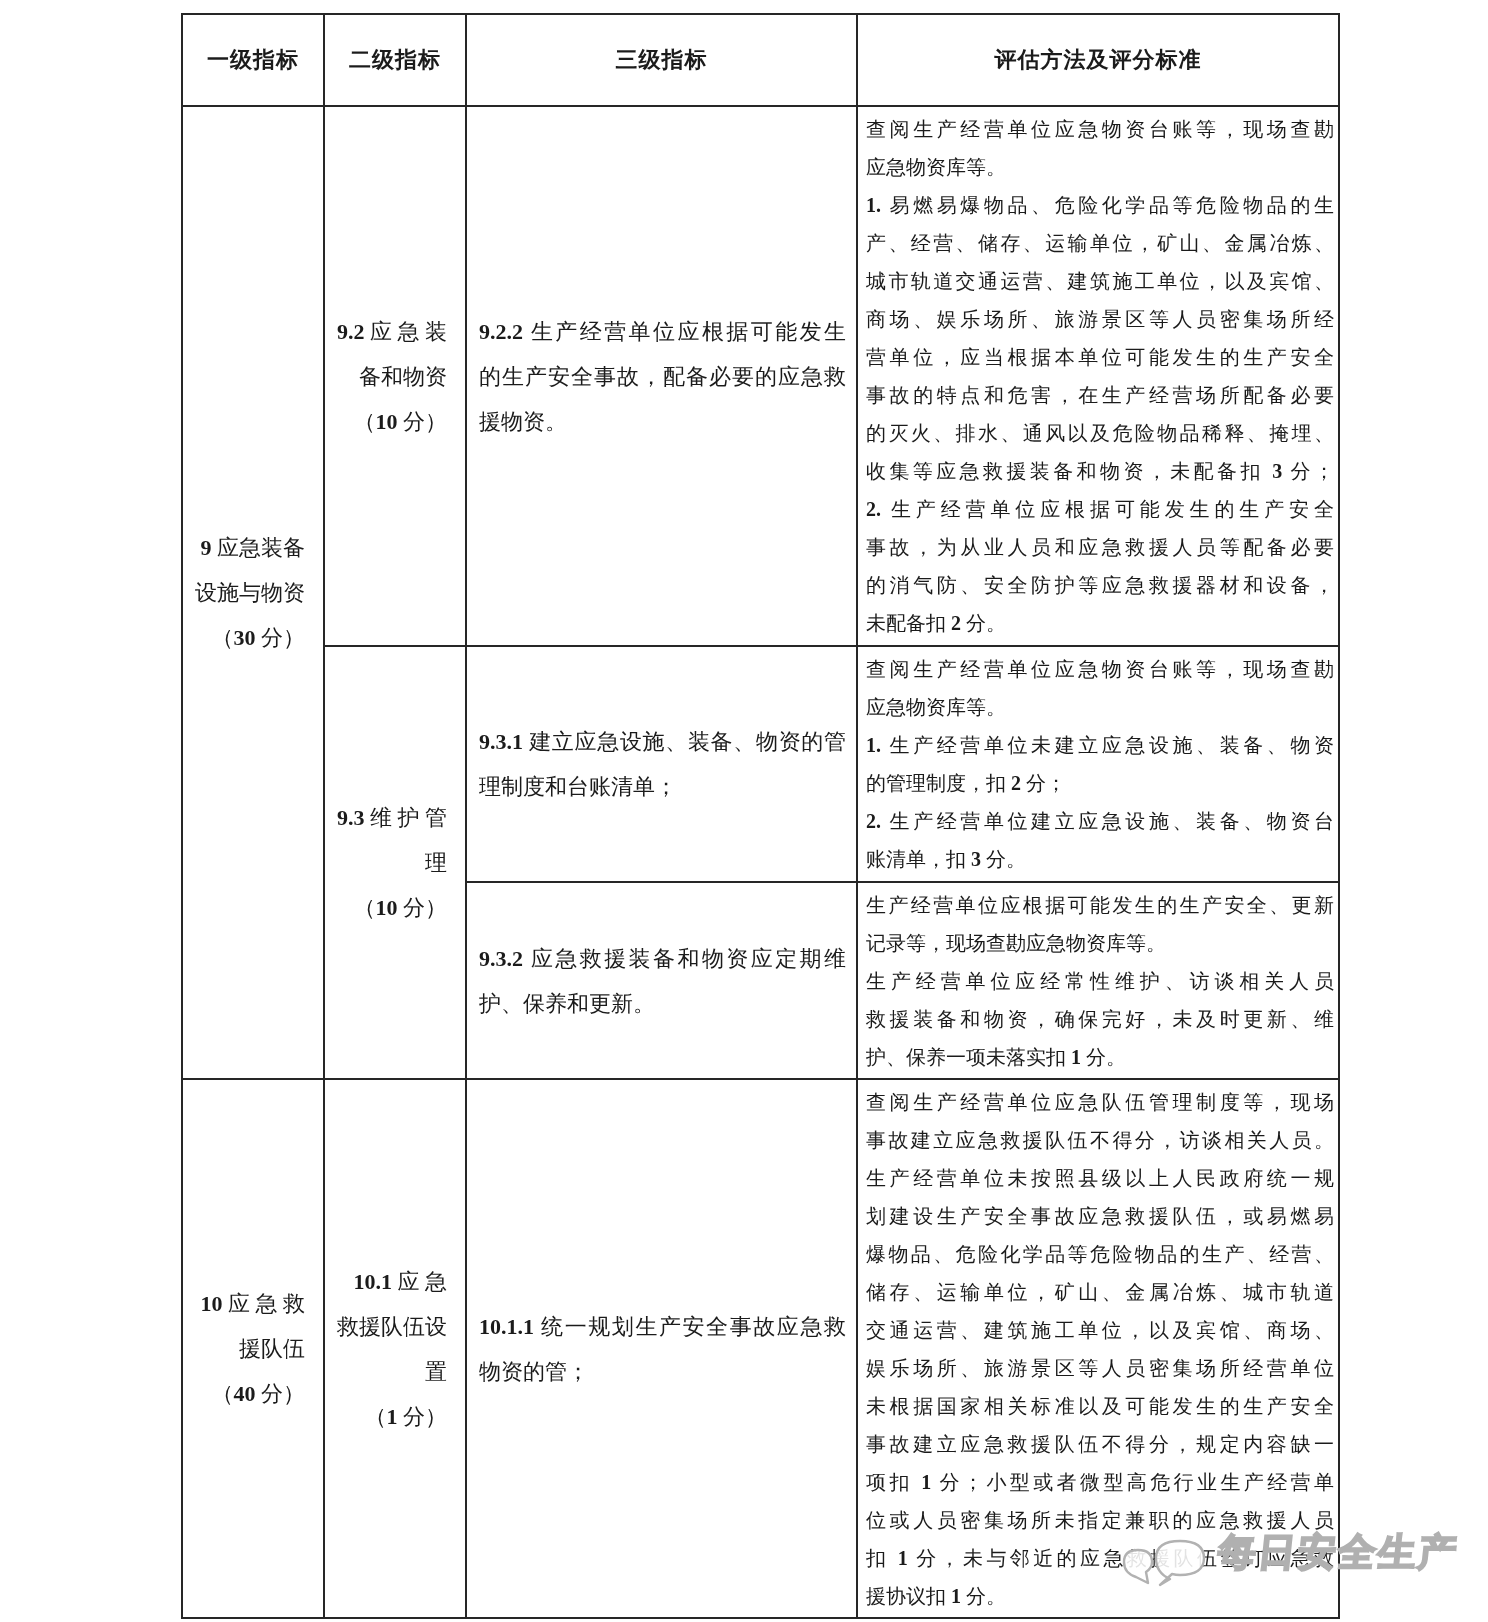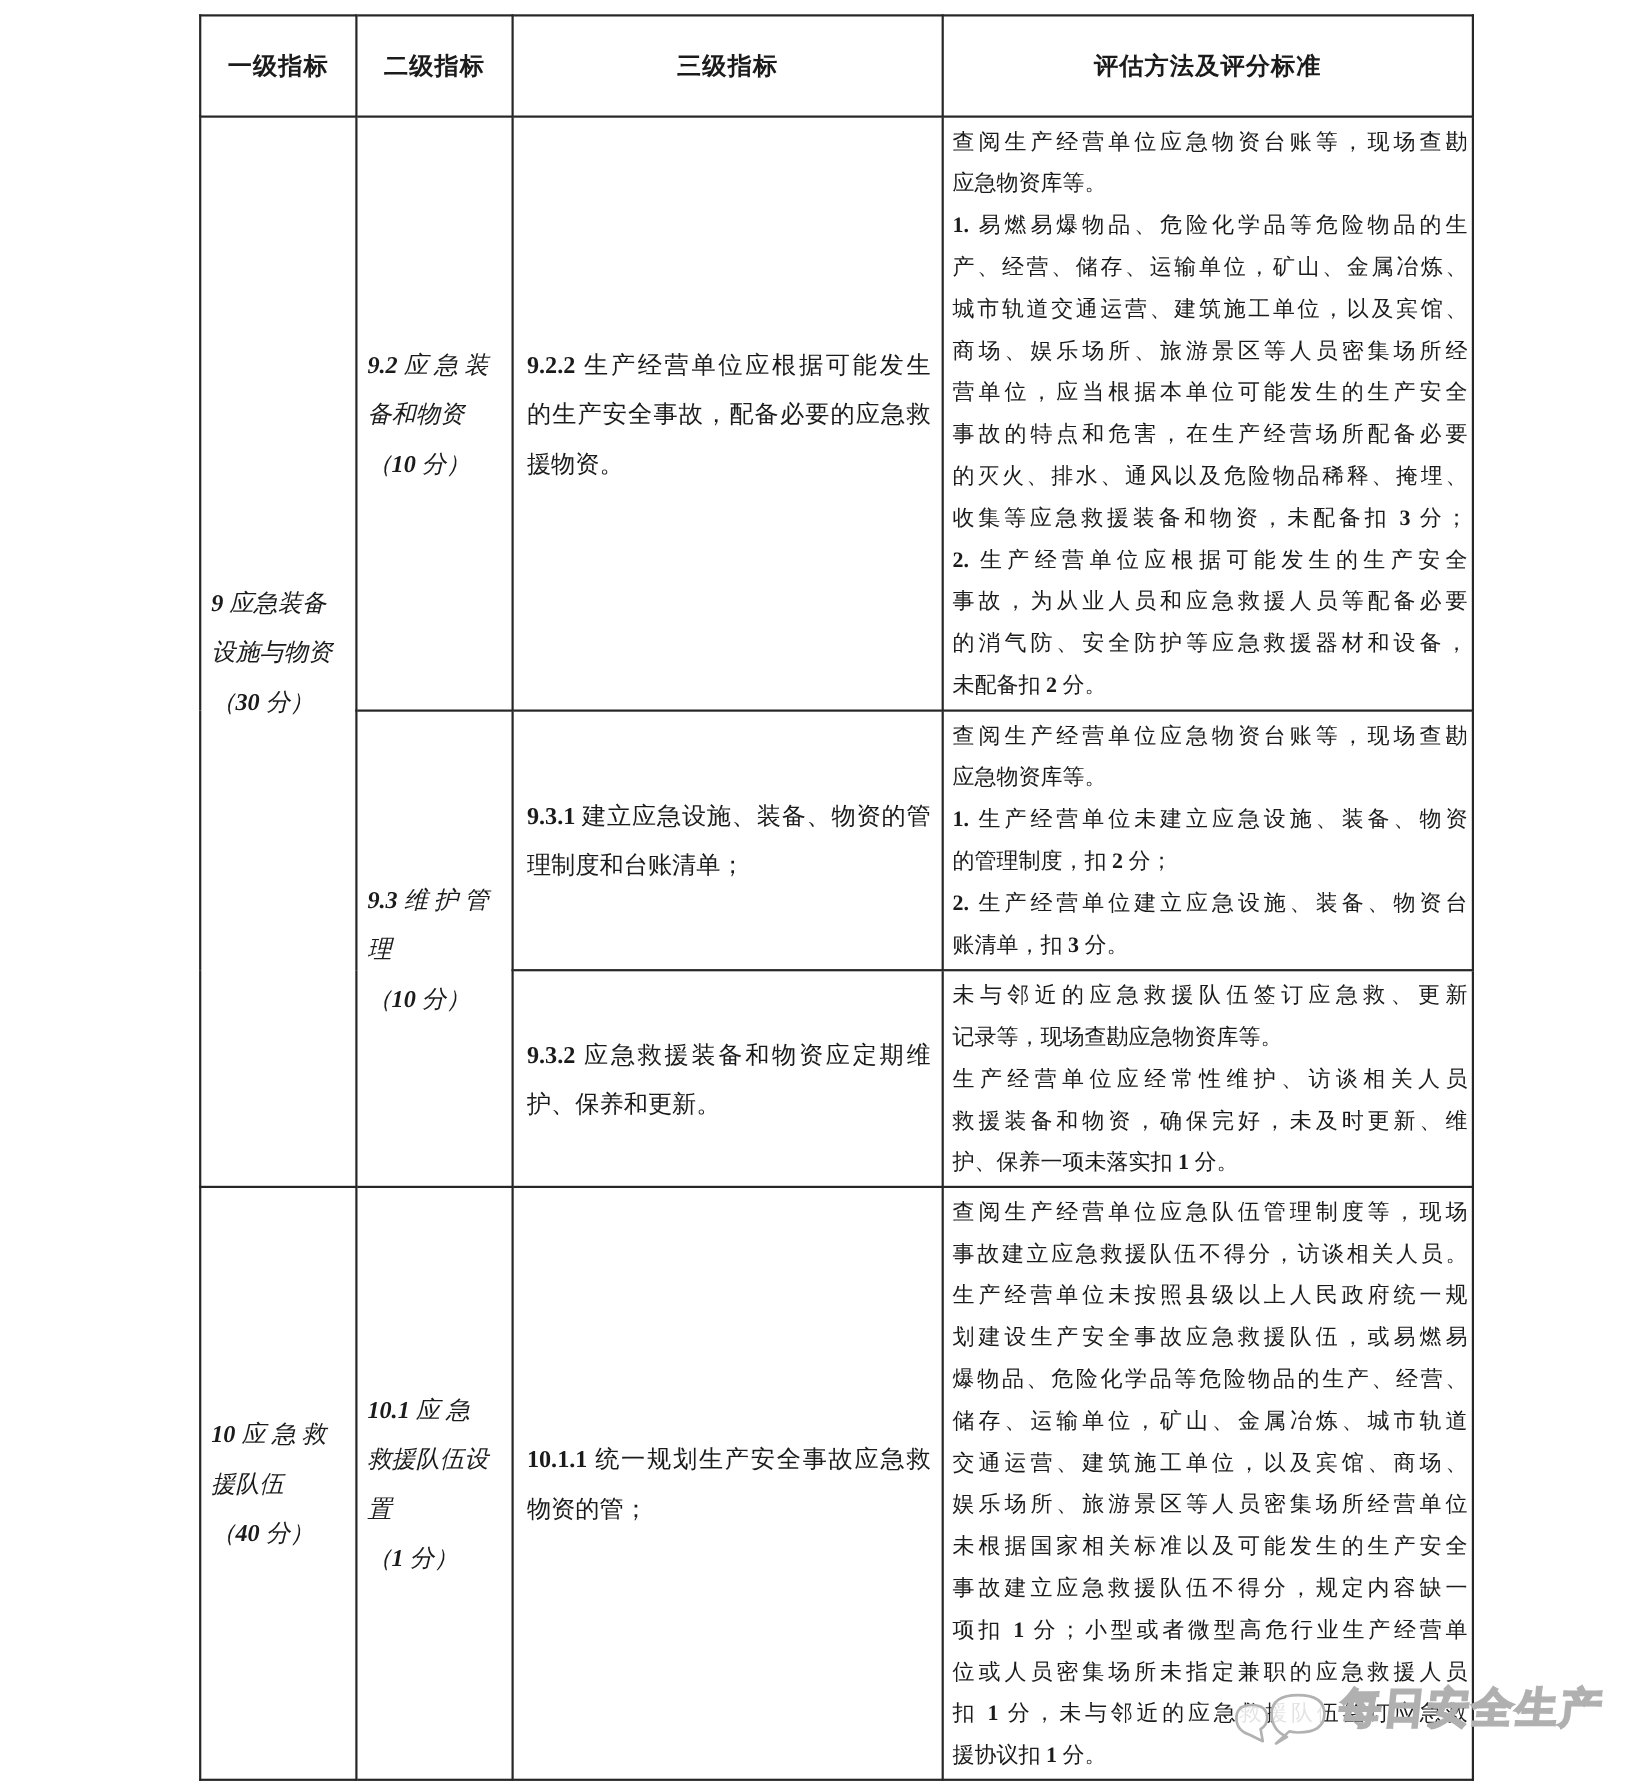--- a/index.html
+++ b/index.html
@@ -22,24 +22,23 @@
   }
   th.hdr{
     font-family:"Liberation Sans","DejaVu Sans",sans-serif;
     font-size:22px;font-weight:700;
     text-align:center;vertical-align:middle;
     letter-spacing:1px;
     padding:0 4px;
   }
   td.side{
     font-size:22px;line-height:45px;
-    vertical-align:middle;text-align:left;
+    vertical-align:middle;text-align:right;
     white-space:pre-line;
-    padding:6px 6px 6px 9px;
-    font-style:italic;
+    padding:6px 18px 6px 9px;
   }
   td.c3{
     font-size:22px;line-height:45px;
     vertical-align:middle;text-align:left;
     padding:4px 10px 4px 12px;
   }
   td.c4{
     font-size:20px;line-height:38px;
     vertical-align:top;text-align:left;
     padding:3px 4px 2px 8px;
@@ -127,21 +126,21 @@
           <div class="jl"><b class="n">2.</b> 生产经营单位建立应急设施、装备、物资台</div>
           <div class="">账清单，扣 <b class="n">3</b> 分。</div>
         </td>
   </tr>
   <tr style="height:196px">
     <td class="c3">
           <div class="jl"><b class="n">9.3.2</b> 应急救援装备和物资应定期维</div>
           <div class="">护、保养和更新。</div>
         </td>
     <td class="c4">
-          <div class="jl">未与邻近的应急救援队伍签订应急救、更新</div>
+          <div class="jl">生产经营单位应根据可能发生的生产安全、更新</div>
           <div class="">记录等，现场查勘应急物资库等。</div>
           <div class="jl">生产经营单位应经常性维护、访谈相关人员</div>
           <div class="jl">救援装备和物资，确保完好，未及时更新、维</div>
           <div class="">护、保养一项未落实扣 <b class="n">1</b> 分。</div>
         </td>
   </tr>
   <tr style="height:538px">
     <td class="side"><b class="n">10</b> 应 急 救
 援队伍
 （<b class="n">40</b> 分）</td>

